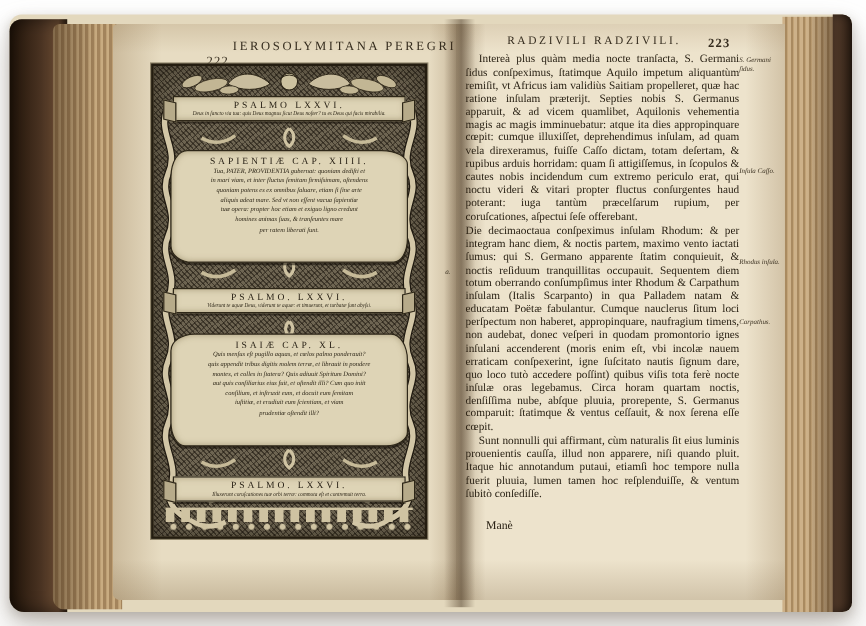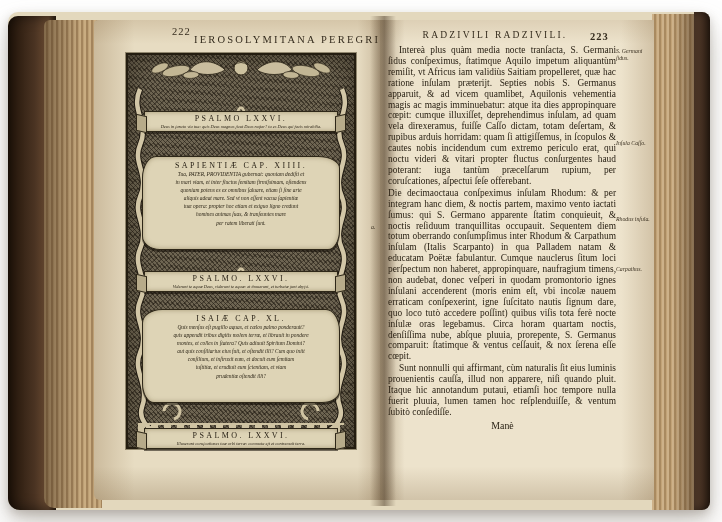--- a/index.html
+++ b/index.html
@@ -32,35 +32,35 @@
       linear-gradient(180deg,rgba(150,120,80,.22),rgba(150,120,80,0) 5%,rgba(150,120,80,0) 93%,rgba(120,95,60,.28)),
       #e7dcc2;}
   .page-right{left:372px;width:274px;z-index:3;background:
       linear-gradient(90deg,rgba(110,85,50,.38),rgba(110,85,50,0) 9%),
       linear-gradient(270deg,rgba(140,110,70,.28),rgba(140,110,70,0) 12%),
       linear-gradient(180deg,rgba(150,120,80,.18),rgba(150,120,80,0) 5%,rgba(150,120,80,0) 93%,rgba(125,100,65,.25)),
       #ede3cc;}
   
   .pageno{font-size:10.5px;letter-spacing:1px;color:#352c1e;}
   .runtitle{font-size:10.5px;letter-spacing:2.2px;color:#352c1e;white-space:nowrap;}
-  .lp-no{position:absolute;left:78px;top:6px;}
+  .lp-no{position:absolute;left:78px;top:26px;}
   .lp-title{position:absolute;left:100px;top:14px;width:180px;text-align:center;}
   .rp-title{position:absolute;left:28px;top:10px;width:174px;text-align:center;font-size:9.5px;}
   .rp-no{position:absolute;left:210px;top:11px;font-weight:bold;}
   
   .plate{position:absolute;left:32px;top:33px;width:226px;height:392px;
       background-color:#6e6552;
       background-image:
         repeating-linear-gradient(48deg,rgba(26,20,12,.55) 0 1px,rgba(26,20,12,0) 1px 3px),
         repeating-linear-gradient(-42deg,rgba(26,20,12,.40) 0 1px,rgba(26,20,12,0) 1px 4px);
       border:2px solid #241d10;
       box-shadow:inset 0 0 26px rgba(15,10,5,.45),0 0 0 1px rgba(90,80,55,.6);}
   .orn{position:absolute;left:0;top:0;width:100%;height:100%;pointer-events:none;}
   .banner,.scroll{position:absolute;background:#ded4b6;border:1px solid #2e2718;text-align:center;
-      box-shadow:0 2px 0 rgba(20,15,8,.55),inset 0 0 5px rgba(120,105,70,.55);z-index:2;margin-top:31px;}
+      box-shadow:0 2px 0 rgba(20,15,8,.55),inset 0 0 5px rgba(120,105,70,.55);z-index:2;}
   .banner{left:16px;right:16px;padding:2px 2px 1px;}
   .banner::before,.banner::after{content:"";position:absolute;top:3px;width:9px;height:78%;
       background:#b7ab8a;border:1px solid #2e2718;}
   .banner::before{left:-9px;transform:skewY(14deg);}
   .banner::after{right:-9px;transform:skewY(-14deg);}
   .b1{top:25px;}
   .b3{top:185px;}
   .b5{top:342px;}
   .scroll{left:14px;right:14px;padding:4px 6px;font-family:Liberation Serif, serif;}
   .s2{top:70px;height:84px;border-radius:14px 22px 12px 18px/22px 12px 20px 14px;}
@@ -72,21 +72,21 @@
       background-image:
         radial-gradient(circle at 6.5px 14px,#cfc3a2 2.2px,rgba(207,195,162,0) 3px),
         repeating-linear-gradient(90deg,#cfc3a2 0 7px,rgba(207,195,162,0) 7px 13px);
       background-size:13px 18px,13px 10px;background-repeat:repeat-x;}
   
   .rp-body{position:absolute;left:8px;top:25px;width:228px;font-size:9.4px;line-height:10.9px;
       text-align:justify;color:#2a2215;}
   .rp-body p{margin:0;}
   .rp-body p.indent{text-indent:11px;}
   .rp-body p + p{margin-top:1px;}
-  .catchword{text-align:center;padding-right:16px;margin-top:3px;font-size:9.8px;color:#2a2215;padding-left:17px;}
+  .catchword{text-align:left;padding-right:16px;margin-top:16px;font-size:9.8px;color:#2a2215;padding-left:17px;}
   .margin-note{position:absolute;width:40px;font-size:5.8px;line-height:6.6px;font-style:italic;
       color:#3a3020;z-index:6;}
   .m1{left:236px;top:28px;}
   .m2{left:236px;top:120px;}
   .m3{left:236px;top:196px;}
   .m4{left:236px;top:246px;}
   .gutter-note{position:absolute;left:363px;top:212px;font-size:6px;font-style:italic;color:#3a3020;z-index:6;}
 </style>
 </head>
 <body>

